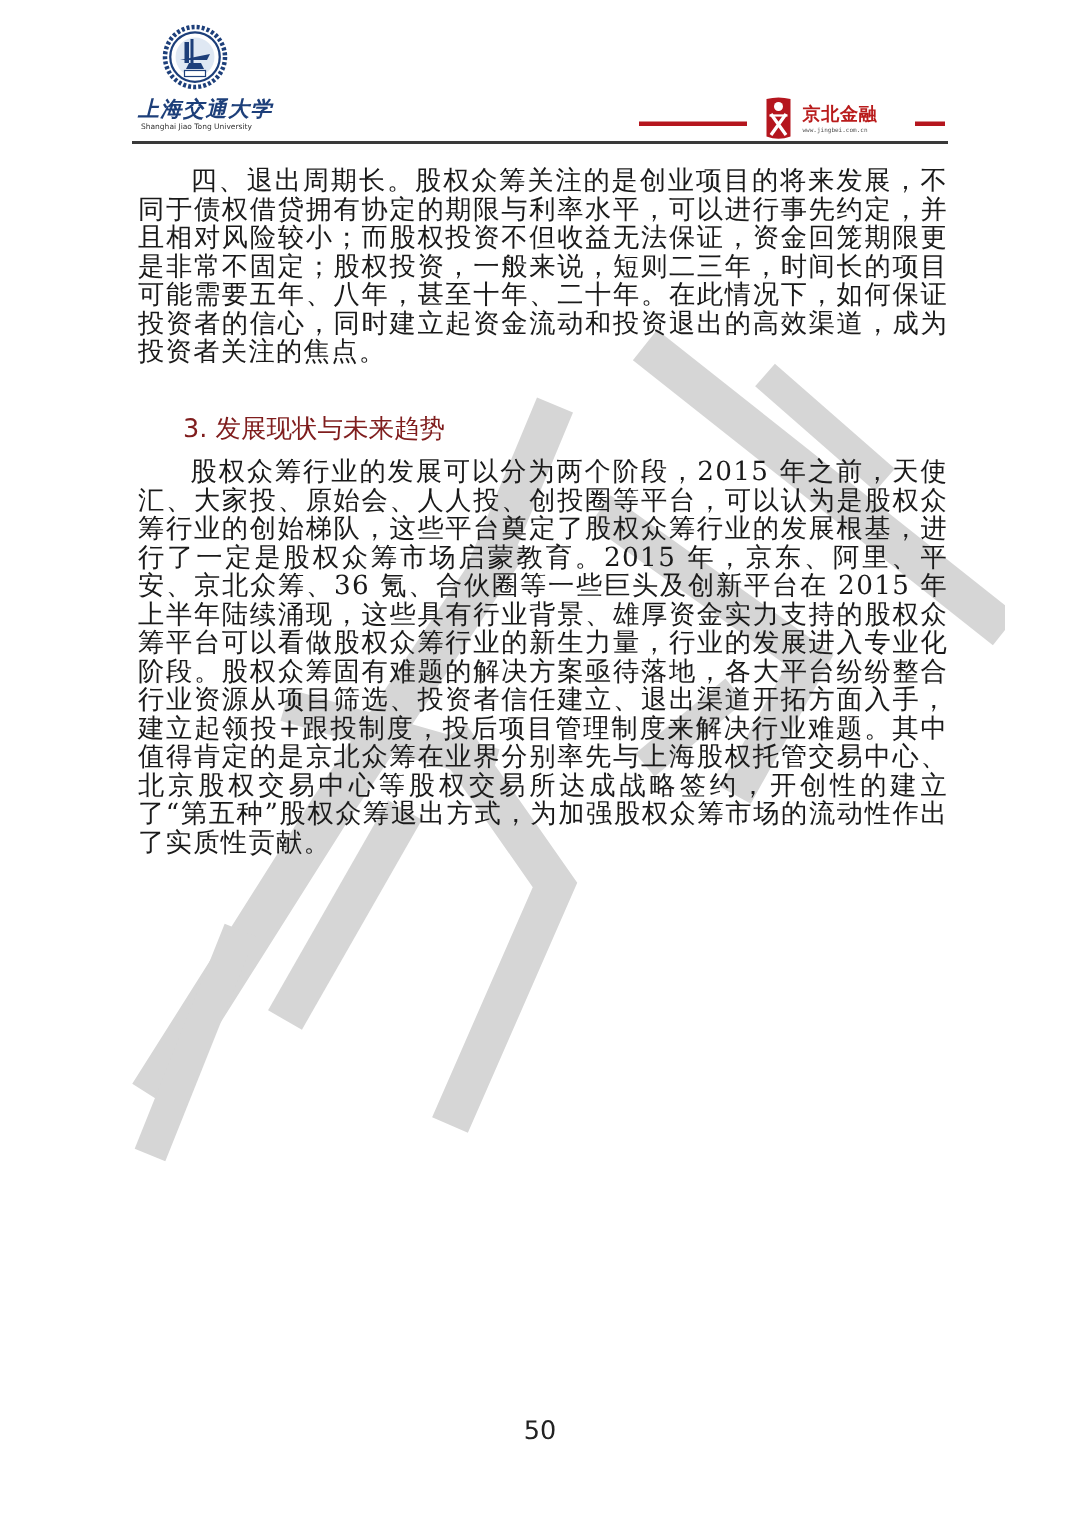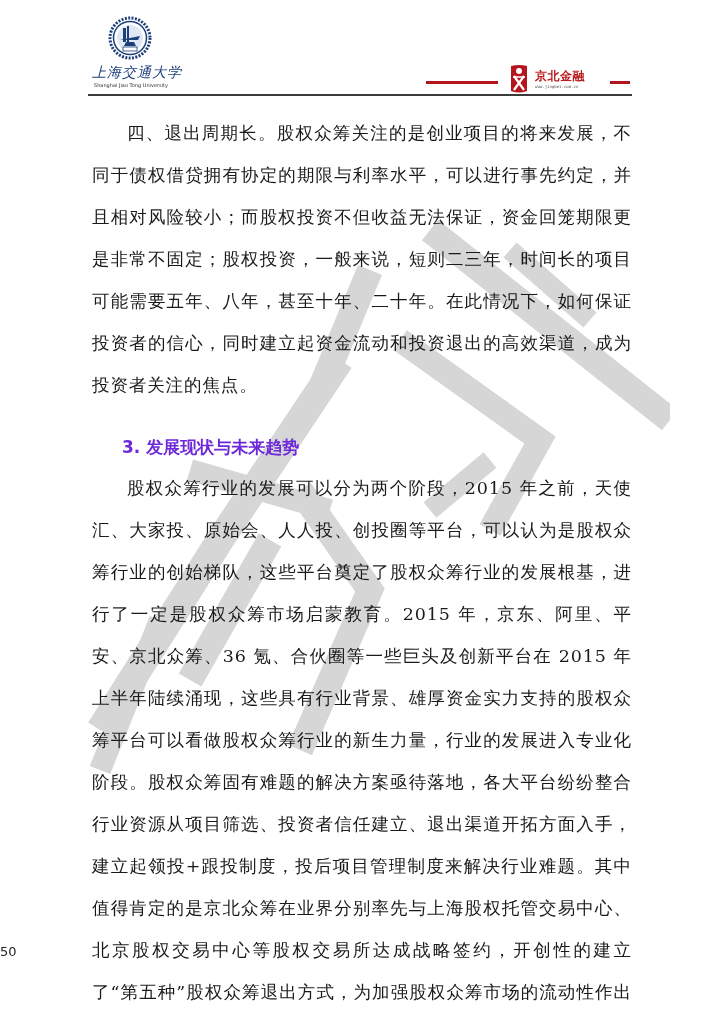--- a/index.html
+++ b/index.html
@@ -4,46 +4,46 @@
 <style>
   html, body { margin: 0; padding: 0; background: #ffffff; }
   body { width: 720px; height: 1024px; position: relative; overflow: hidden;
          font-family: "DejaVu Serif", "Liberation Serif", serif; color: #1a1a1a; }
   .page { position: absolute; left: 0; top: 0; width: 720px; height: 1024px; background: #fff; }
 
   
   .header { position: absolute; left: 90px; top: 14px; width: 540px; height: 78px; }
   .sjtu-logo { position: absolute; left: 18px; top: 2px; width: 44px; height: 44px; }
   .sjtu-cn { position: absolute; left: 2px; top: 50px; font-size: 14px; color: #1d3f7a; letter-spacing: 1px;
-             font-family: "DejaVu Serif", serif; font-style: italic; font-weight: normal; }
+             font-family: "DejaVu Serif", serif; font-style: italic; font-weight: bold; }
   .sjtu-en { position: absolute; left: 4px; top: 68px; font-size: 5px; color: #333;
              font-family: "DejaVu Sans", sans-serif; }
   .red-bar-left { position: absolute; left: 336px; top: 67px; width: 72px; height: 3px; background: #b5161e; }
   .red-bar-right { position: absolute; left: 520px; top: 67px; width: 20px; height: 3px; background: #b5161e; }
   .jb-logo { position: absolute; left: 418px; top: 50px; width: 22px; height: 30px; }
   .jb-name { position: absolute; left: 445px; top: 54px; font-size: 12px; font-weight: bold; color: #b91c1c;
              font-family: "DejaVu Sans", sans-serif; letter-spacing: 0.5px; }
   .jb-url { position: absolute; left: 445px; top: 70px; font-size: 4px; color: #555;
             font-family: "DejaVu Sans Mono", monospace; }
   .header-rule { position: absolute; left: 88px; top: 94px; width: 544px; height: 2px; background: #3a3a3a; }
 
   
   .watermark { position: absolute; left: 70px; top: 210px; width: 600px; height: 620px; pointer-events: none; }
 
   
   .content { position: absolute; left: 92px; top: 112px; width: 540px; }
-  .para { margin: 0; font-size: 17.5px; line-height: 42px; text-align: justify; text-indent: 2em;
+  .para { margin: 0; font-size: 17.5px; line-height: 19px; text-align: justify; text-indent: 2em;
           letter-spacing: 0.9px; }
   .para.p1 { }
   .section-heading { margin: 0; margin-top: 26px; margin-bottom: 4px; padding-left: 30px; font-size: 17px; line-height: 31px;
-                     font-weight: bold; font-family: "DejaVu Sans", sans-serif; color: #6d28d9; }
+                     font-weight: normal; font-family: "DejaVu Sans", sans-serif; color: #7f1d1d; }
   .para.p3 { margin-top: 22px; }
 
-  .page-number { position: absolute; left: 0; width: 720px; top: 944px; text-align: left;
-                 font-size: 13px; font-family: "DejaVu Sans", sans-serif; color: #222; }
+  .page-number { position: absolute; left: 0; width: 720px; top: 944px; text-align: center;
+                 font-size: 17px; font-family: "DejaVu Sans", sans-serif; color: #222; }
 </style>
 </head>
 <body>
 
 <div class="page">
 
   <div class="header">
     <svg class="sjtu-logo" viewBox="0 0 44 44">
       <circle cx="22" cy="22" r="20" fill="none" stroke="#1d3f7a" stroke-width="3" stroke-dasharray="2 1.4"></circle>
       <circle cx="22" cy="22" r="16.5" fill="#ffffff" stroke="#1d3f7a" stroke-width="1.5"></circle>

